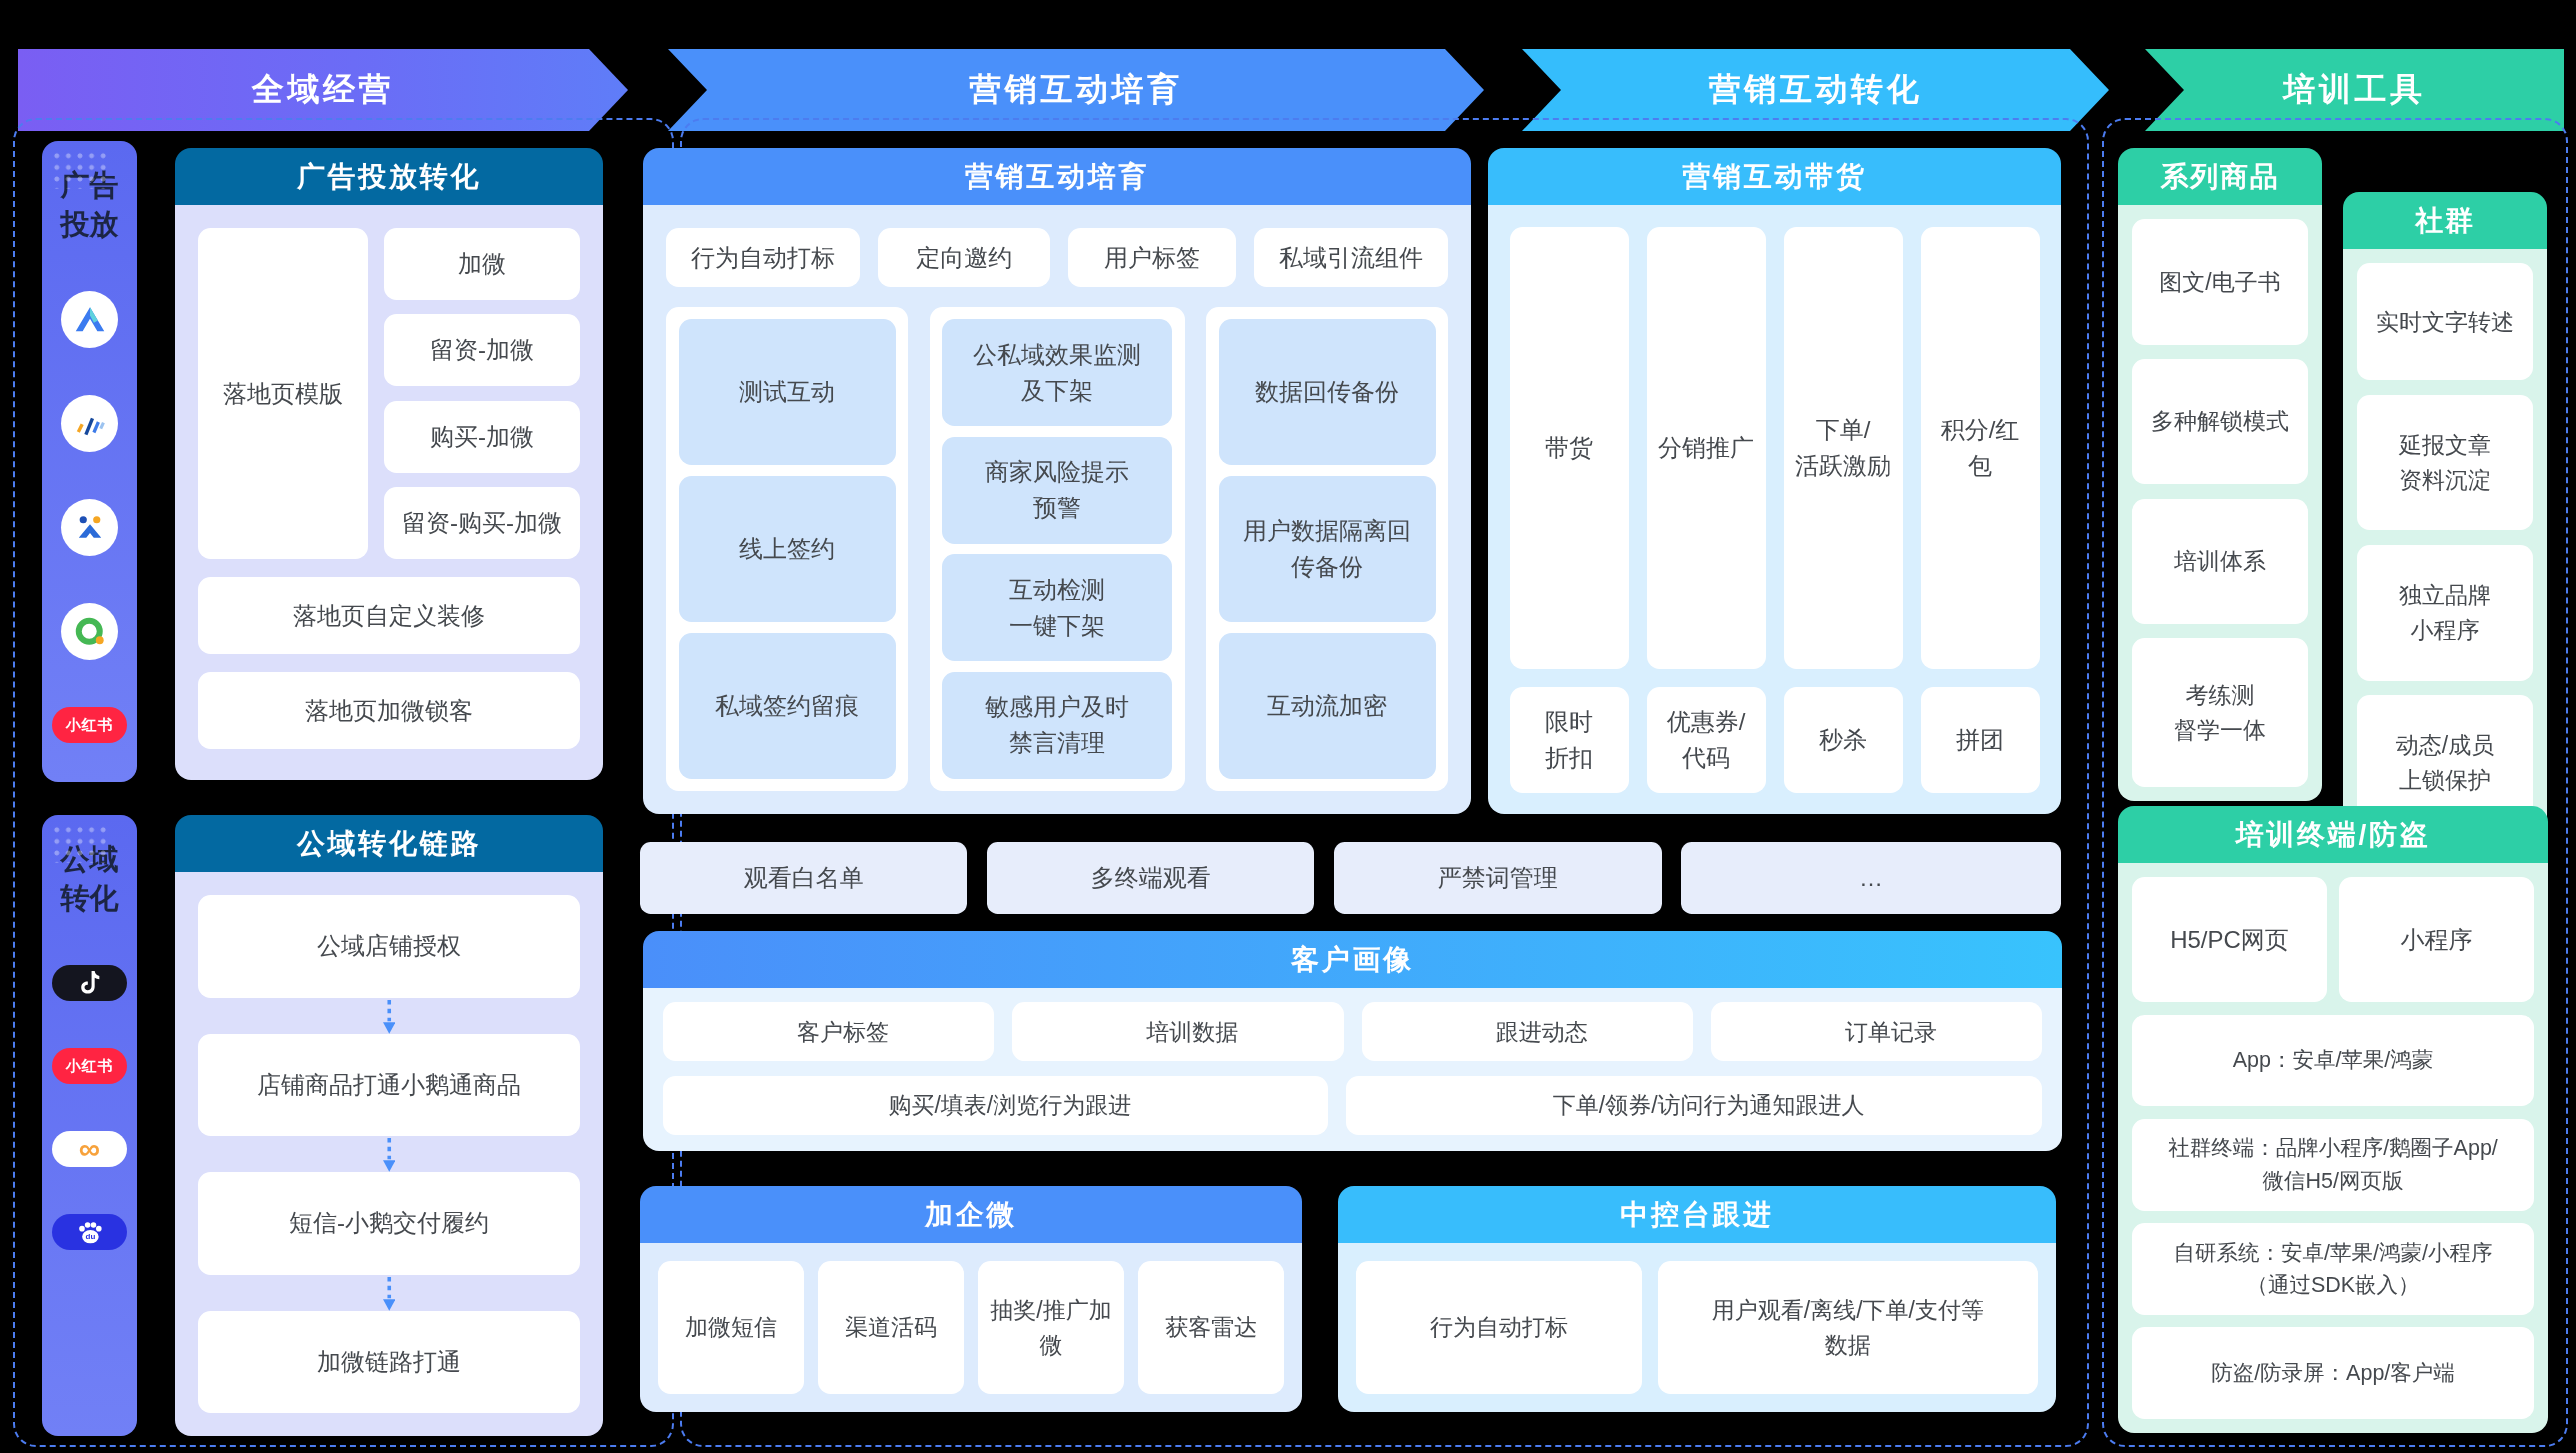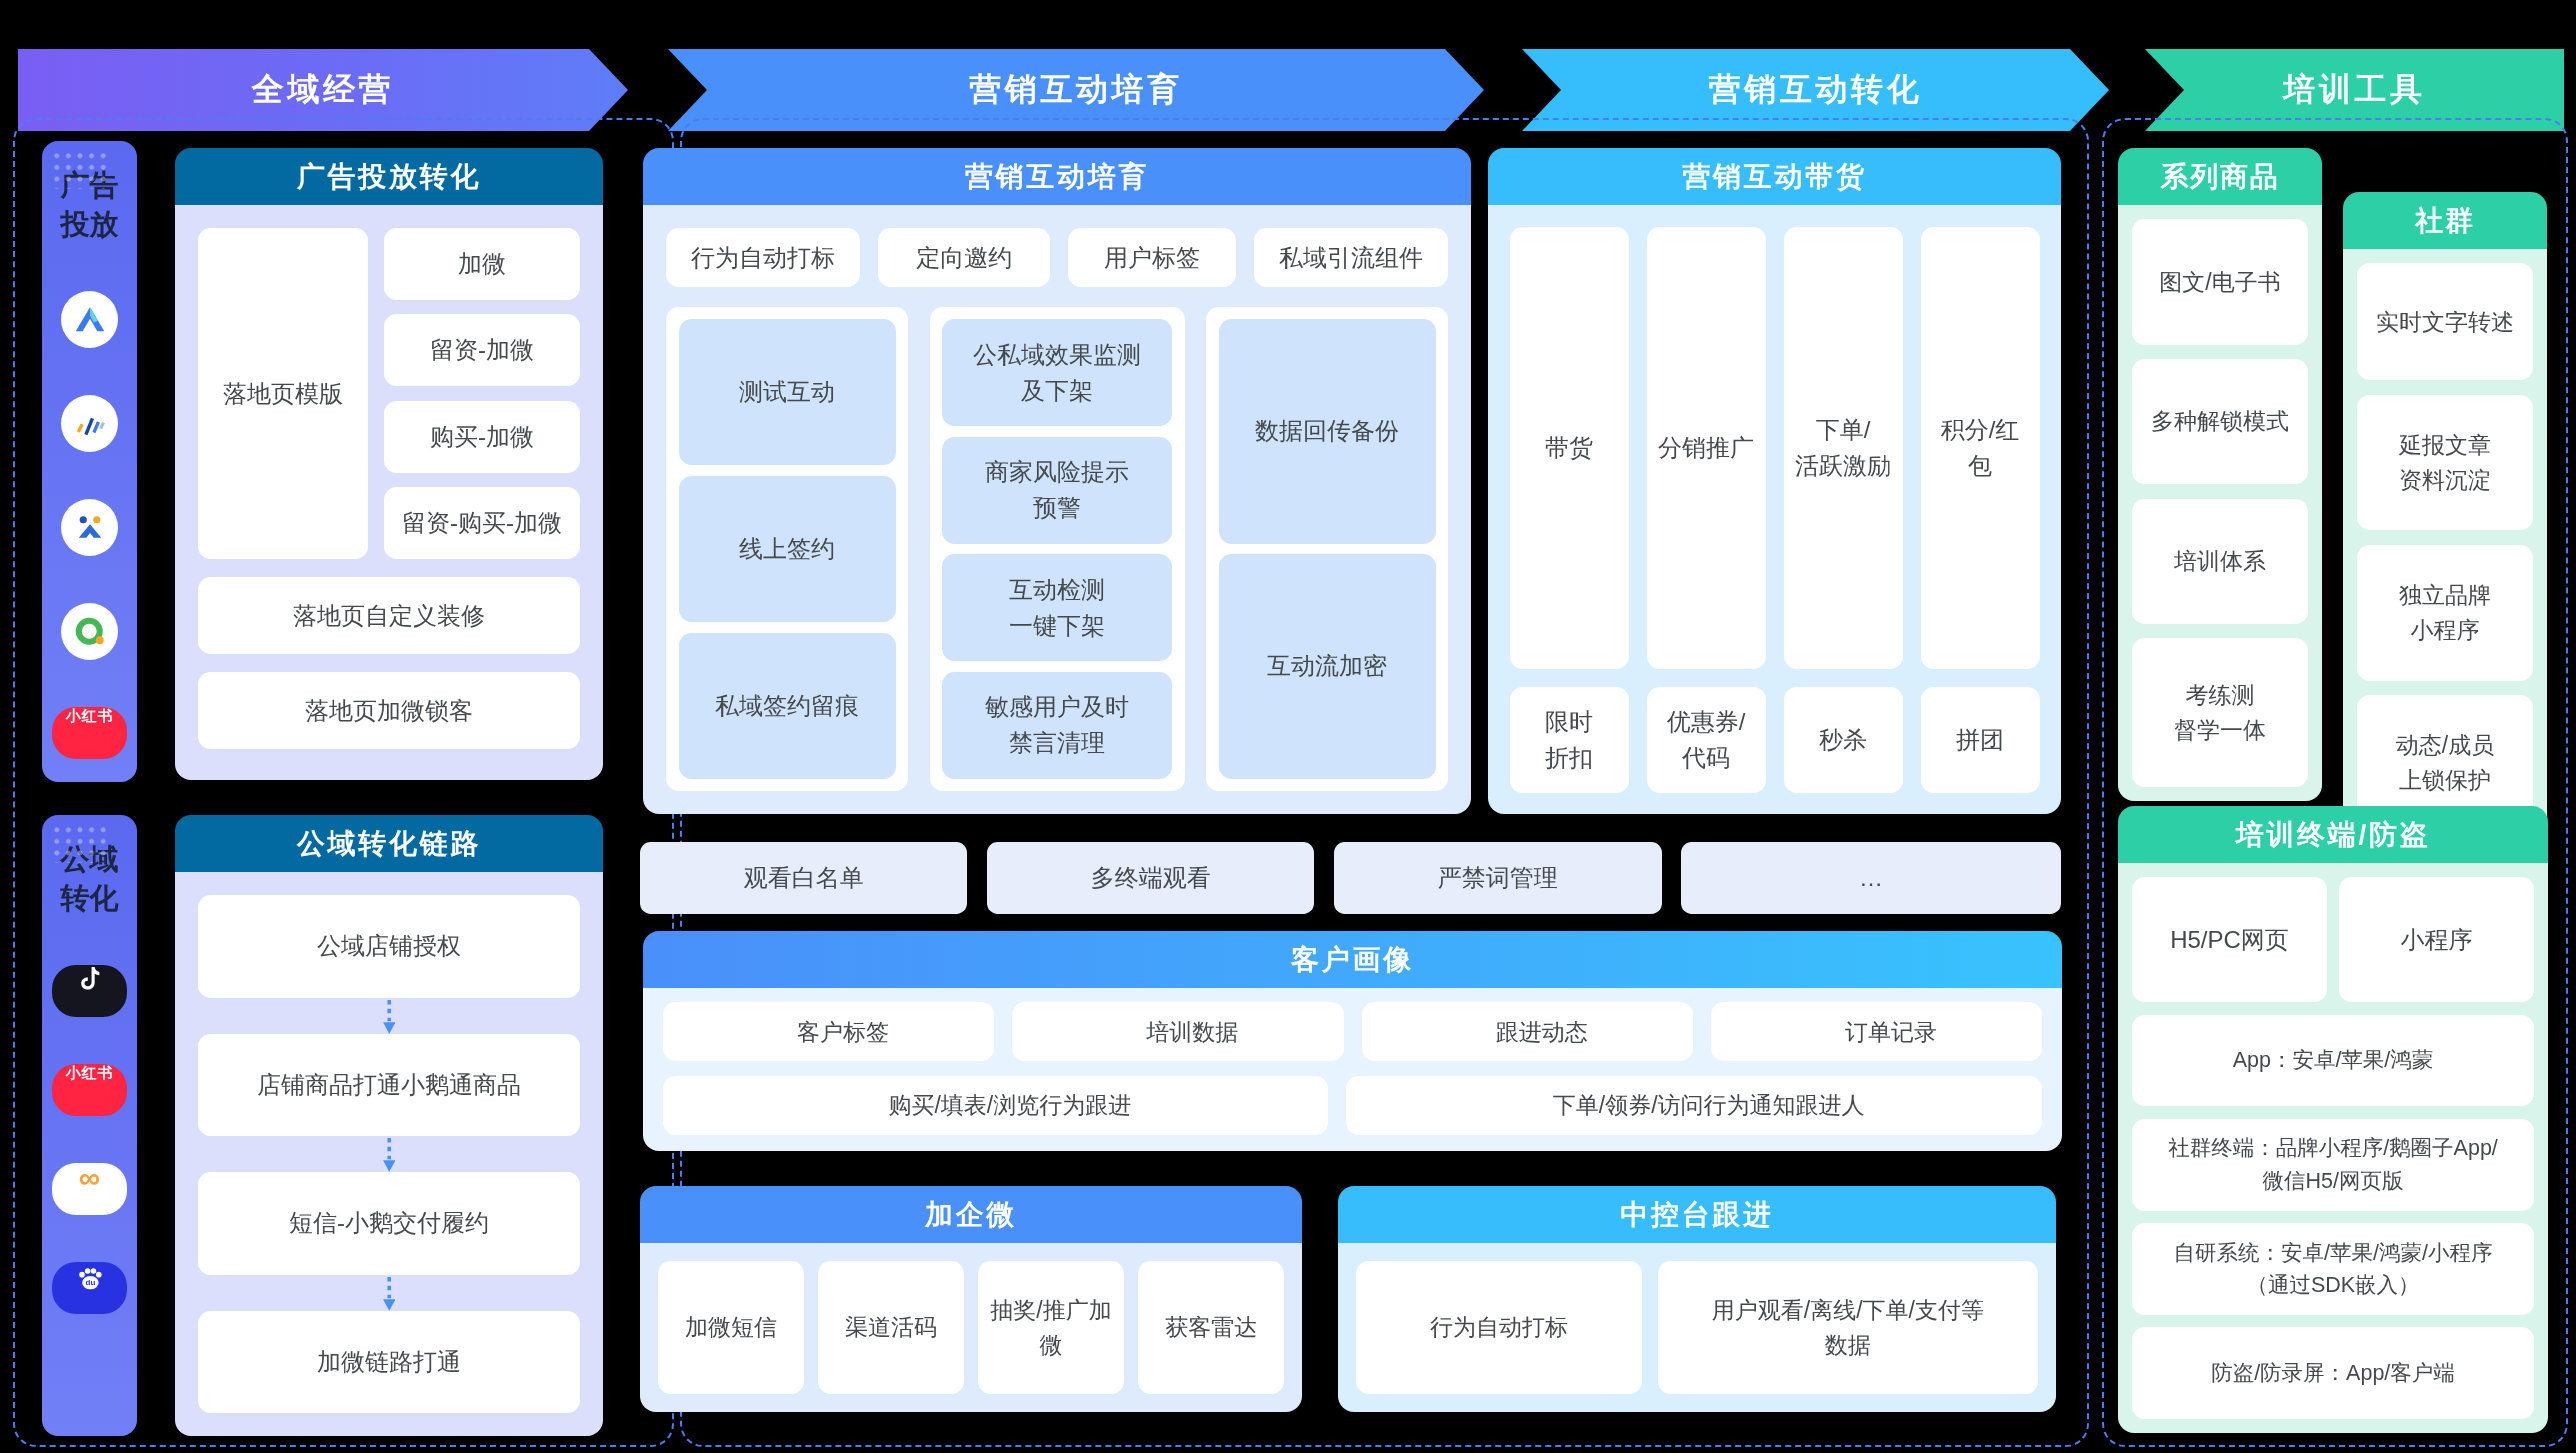--- a/index.html
+++ b/index.html
@@ -31,21 +31,21 @@
   .rail::before{content:"";position:absolute;top:9px;left:9px;width:57px;height:39px;
         background-image:radial-gradient(rgba(255,255,255,.35) 2.2px,transparent 2.7px);
         background-size:11.6px 11.6px;}
   .rail1{top:141px;height:641px;}
   .rail2{top:815px;height:621px;}
   .rail-label{margin-top:25px;font-size:29px;font-weight:bold;color:#1c2544;
         white-space:pre-line;text-align:center;line-height:1.35;}
   .rail-icons{display:flex;flex-direction:column;align-items:center;gap:47px;margin-top:47px;}
   .icn{width:57px;height:57px;border-radius:50%;background:#fff;display:flex;
        align-items:center;justify-content:center;overflow:hidden;}
-  .pill{width:75px;height:52px;border-radius:24px;display:flex;
+  .pill{width:75px;height:36px;border-radius:24px;display:flex;align-items:center;
         justify-content:center;overflow:hidden;}
   .pill.red{background:#ff2442;color:#fff;font-size:15px;font-weight:bold;letter-spacing:0.9px;}
   .pill.black{background:#14151f;color:#fff;font-size:27px;}
   .pill.white{background:#fff;color:#f7a23c;font-size:30px;font-weight:bold;line-height:1;}
   .pill.blue{background:#2932e1;}
 
   
   .section{position:absolute;border-radius:16px;overflow:hidden;display:flex;flex-direction:column;}
   .hd{flex:0 0 57px;display:flex;align-items:center;justify-content:center;color:#fff;
       font-size:28px;font-weight:bold;letter-spacing:2.7px;}
@@ -279,20 +279,22 @@
 及下架</div>
         <div class="box lt">商家风险提示
 预警</div>
         <div class="box lt">互动检测
 一键下架</div>
         <div class="box lt">敏感用户及时
 禁言清理</div>
       </div>
       <div class="col">
         <div class="box lt">数据回传备份</div>
+        <div class="box lt">用户数据隔离回
+传备份</div>
         <div class="box lt">互动流加密</div>
       </div>
     </div>
   </div>
 </div>
 
 <div class="section" id="sec-sell">
   <div class="hd hd-sky">营销互动带货</div>
   <div class="bd bd-sky">
     <div class="sell-cols">

